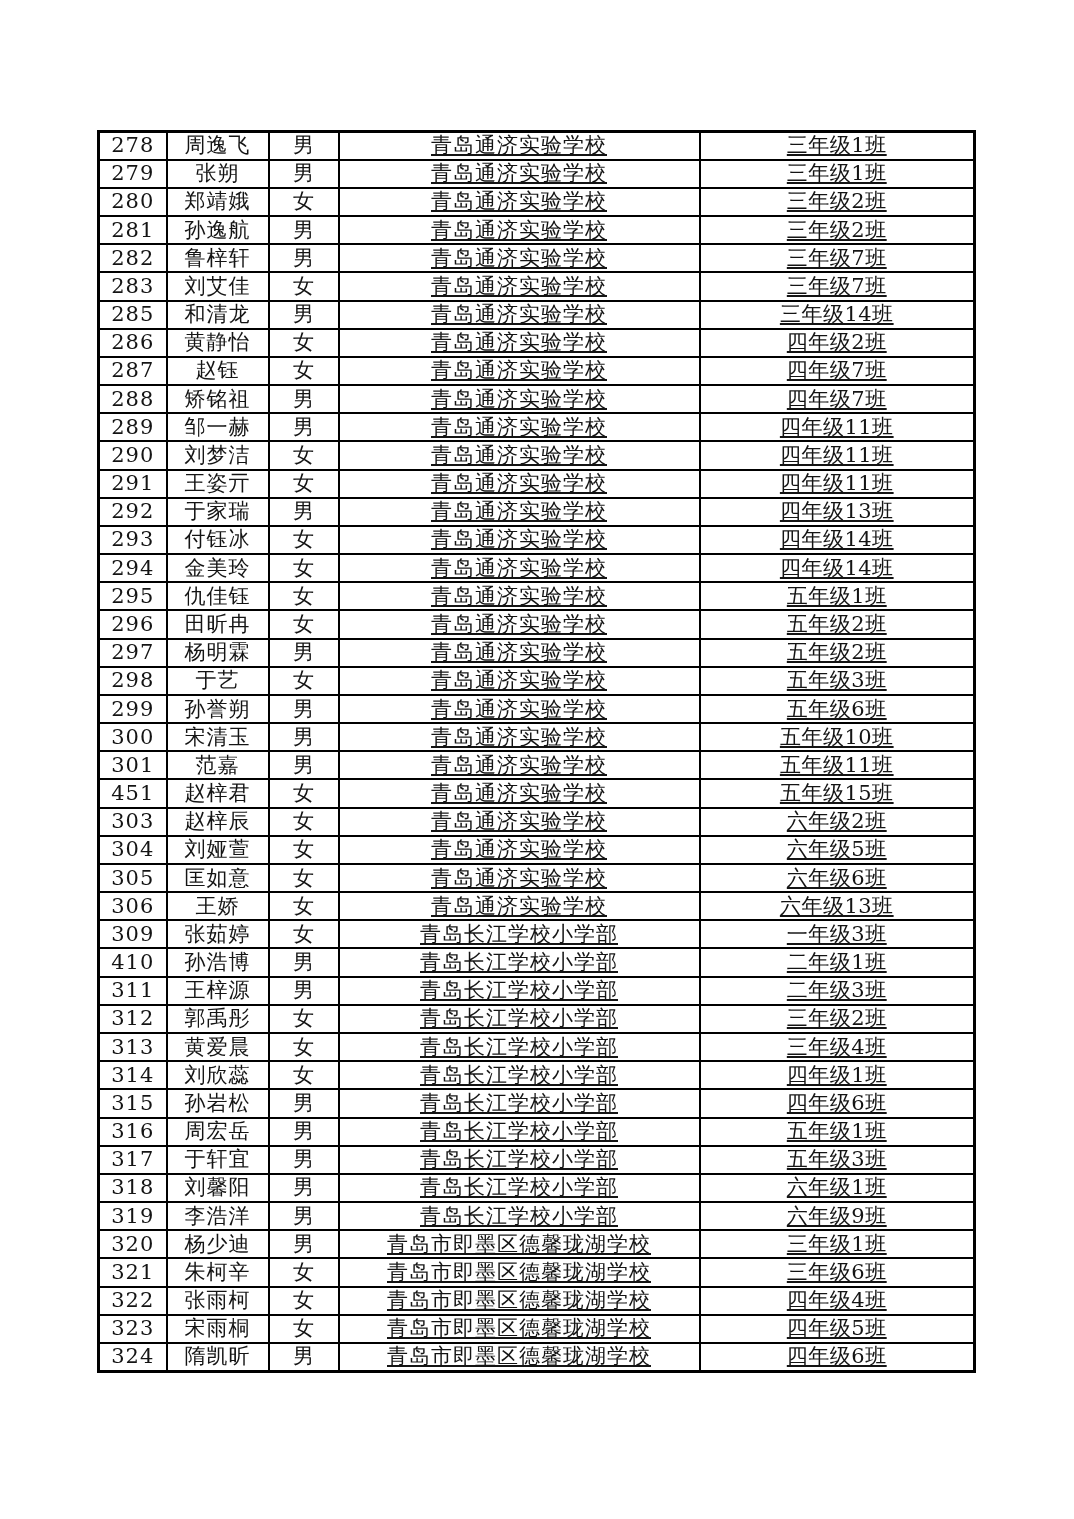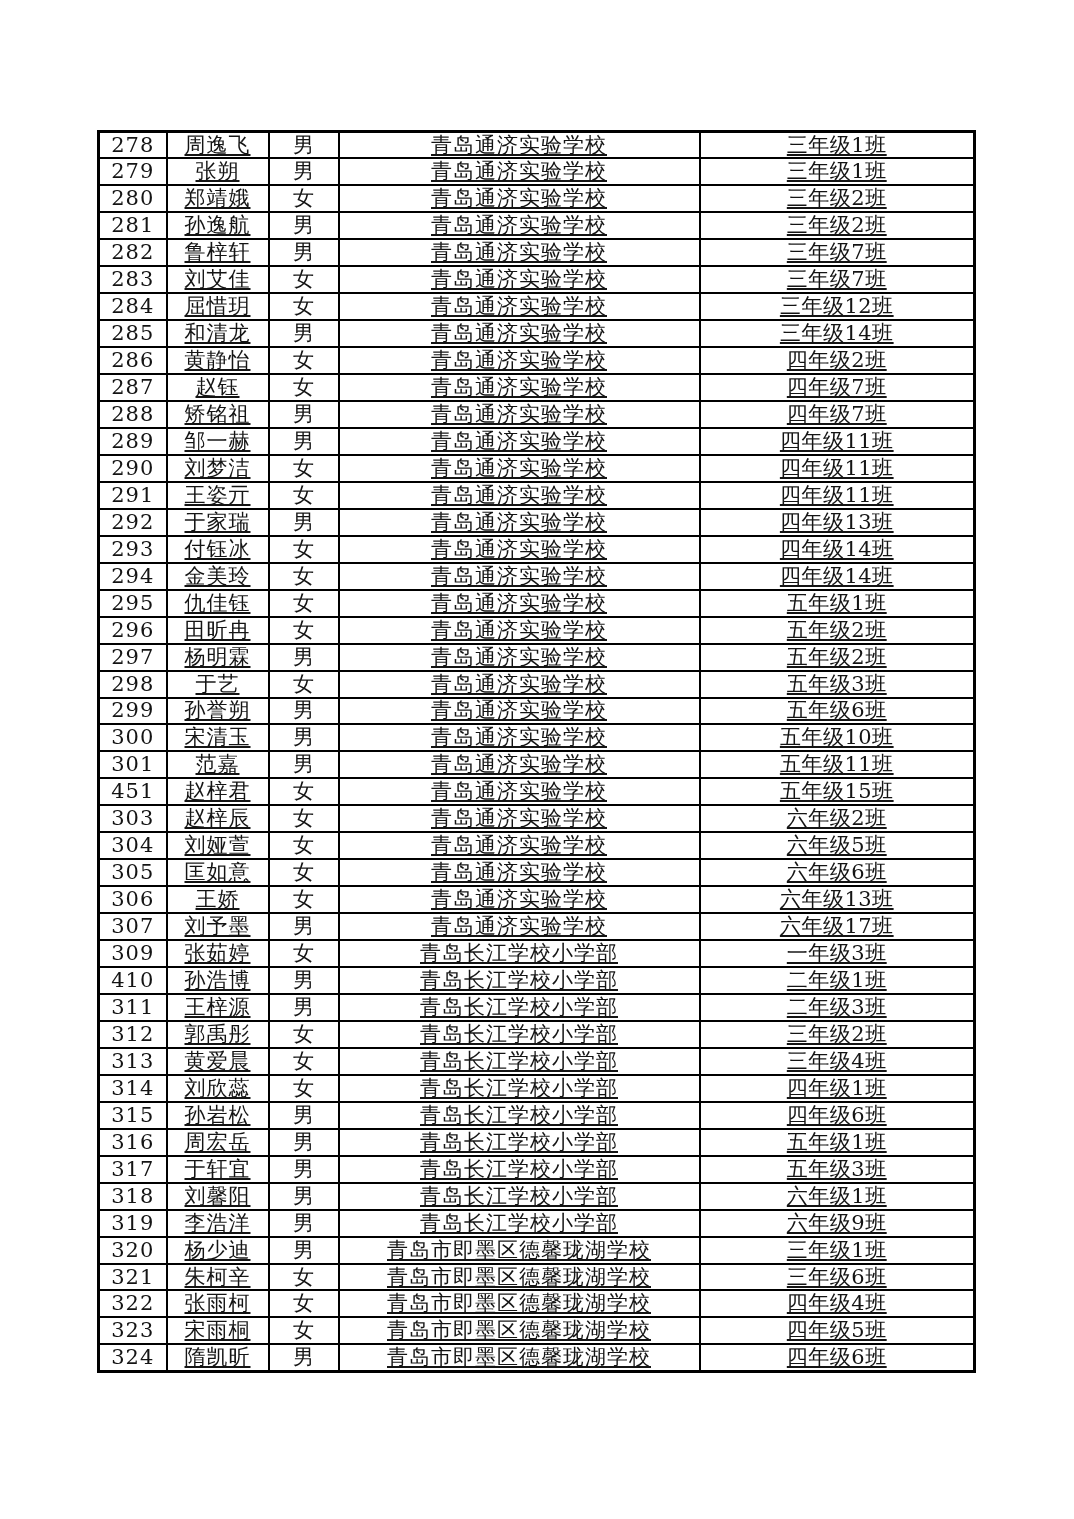--- a/index.html
+++ b/index.html
@@ -33,21 +33,21 @@
     font-size: 21px;
     line-height: 1;
     color: #141414;
     white-space: nowrap;
     overflow: hidden;
   }
   table.roster tr {
     height: 26.4px;
   }
   td.c-no     { font-size: 20px; letter-spacing: 1px; }
-  td.c-name   { letter-spacing: 1px; text-decoration: underline; }
+  td.c-name   { letter-spacing: 1px; }
   td.c-school { letter-spacing: 1px; text-decoration: underline; }
   td.c-class  { letter-spacing: 0.5px; text-decoration: underline; }
 </style>
 </head>
 <body>
 
 <div class="page">
   <table class="roster">
     <colgroup>
       <col style="width:68px">
@@ -98,27 +98,20 @@
   </tr>
 
   <tr>
     <td class="c-no">283</td>
     <td class="c-name">刘艾佳</td>
     <td class="c-gender">女</td>
     <td class="c-school">青岛通济实验学校</td>
     <td class="c-class">三年级7班</td>
   </tr>
 
-  <tr>
-    <td class="c-no">284</td>
-    <td class="c-name">屈惜玥</td>
-    <td class="c-gender">女</td>
-    <td class="c-school">青岛通济实验学校</td>
-    <td class="c-class">三年级12班</td>
-  </tr>
 
   <tr>
     <td class="c-no">285</td>
     <td class="c-name">和清龙</td>
     <td class="c-gender">男</td>
     <td class="c-school">青岛通济实验学校</td>
     <td class="c-class">三年级14班</td>
   </tr>
 
   <tr>
@@ -282,27 +275,20 @@
   </tr>
 
   <tr>
     <td class="c-no">306</td>
     <td class="c-name">王娇</td>
     <td class="c-gender">女</td>
     <td class="c-school">青岛通济实验学校</td>
     <td class="c-class">六年级13班</td>
   </tr>
 
-  <tr>
-    <td class="c-no">307</td>
-    <td class="c-name">刘予墨</td>
-    <td class="c-gender">男</td>
-    <td class="c-school">青岛通济实验学校</td>
-    <td class="c-class">六年级17班</td>
-  </tr>
 
 
   <tr>
     <td class="c-no">309</td>
     <td class="c-name">张茹婷</td>
     <td class="c-gender">女</td>
     <td class="c-school">青岛长江学校小学部</td>
     <td class="c-class">一年级3班</td>
   </tr>
 

